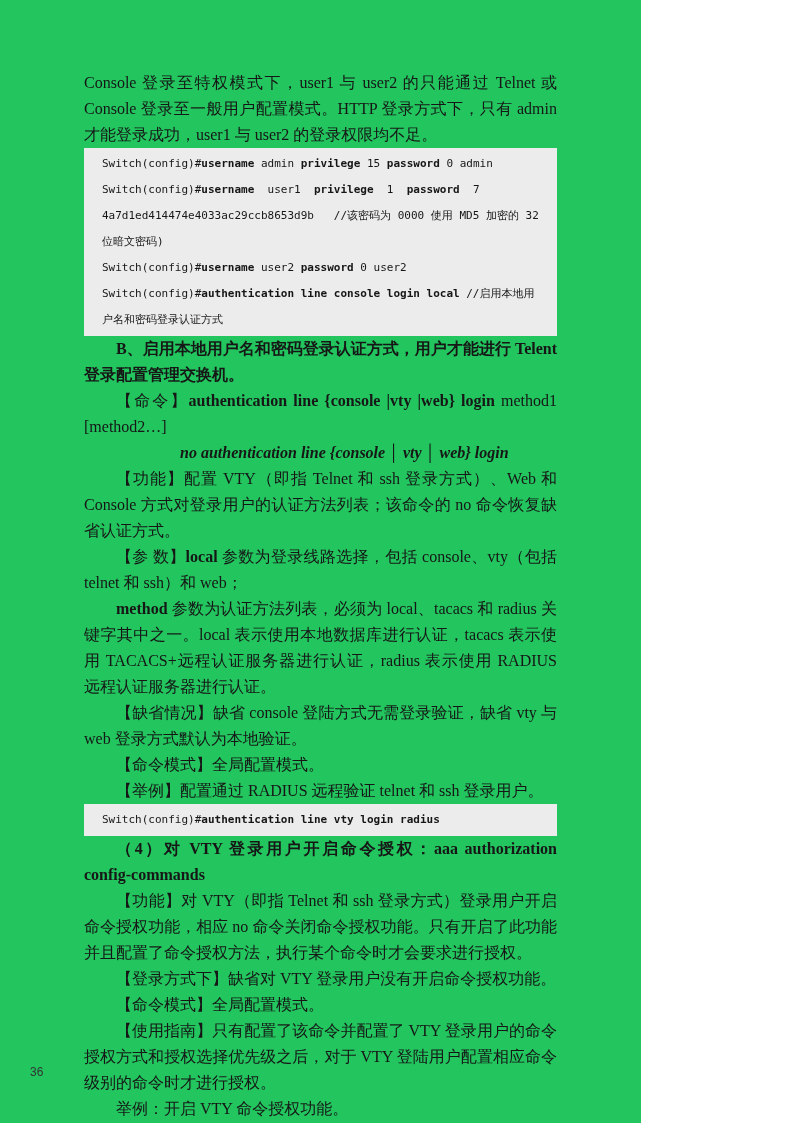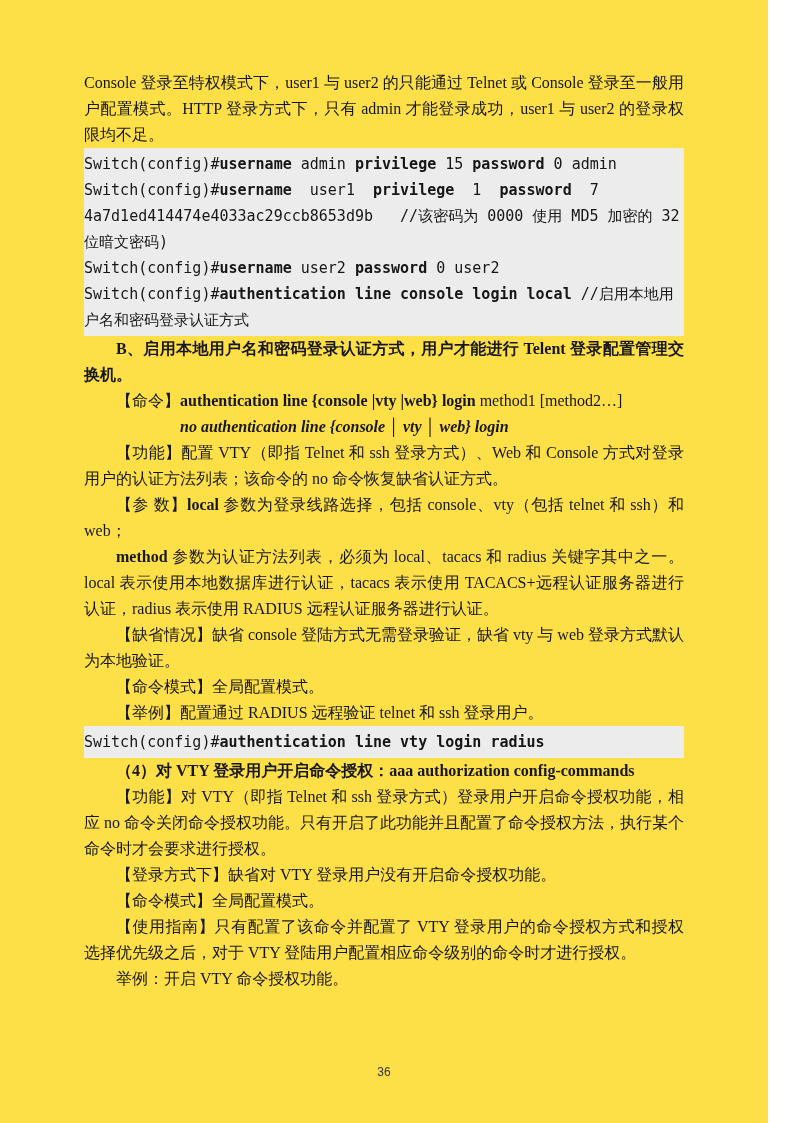--- a/index.html
+++ b/index.html
@@ -1,54 +1,55 @@
 <!DOCTYPE html>
 <html lang="zh"><head>
 <meta charset="utf-8">
 <style>
   html, body { margin: 0; padding: 0; background: #ffffff; }
   .page {
     position: relative;
-    width: 768px;
+    width: 641px;
     height: 1123px;
-    background: #fde047;
+    background: #22c55e;
     overflow: hidden;
     font-family: "Liberation Serif", "DejaVu Serif", serif;
     color: #161616;
   }
   .content {
     padding: 70px 84px 0 84px;
     font-size: 16px;
     line-height: 26px;
     text-align: justify;
   }
   .content > div { margin: 0; }
   .paragraph { }
   .heading { font-weight: bold; }
   .ind-2 { text-indent: 2em; }
   .ind-6 { text-indent: 6em; font-style: italic; }
   .code {
     background: #ececec;
     font-family: "DejaVu Sans Mono", "Liberation Mono", monospace;
-    font-size: 15px;
-    padding: 3px 0;
+    font-size: 11px;
+    padding: 3px 18px;
     margin-left: -6px;
     margin-right: -6px;
   }
   .code-line { white-space: pre-wrap; text-align: left; }
   b { font-weight: bold; }
   .footer {
     position: absolute;
     bottom: 44px;
     left: 0;
     width: 100%;
-    text-align: center;
+    text-align: left;
     font-size: 12px;
     color: #333333;
     font-family: "Liberation Sans", sans-serif;
+    padding-left: 30px;
   }
 </style>
 </head>
 <body>
 
 <div class="page">
   <div class="content">
       <div class="paragraph"><span>Console 登录至特权模式下，user1 与 user2 的只能通过 Telnet 或 Console 登录至一般用户配置模式。HTTP 登录方式下，只有 admin 才能登录成功，user1 与 user2 的登录权限均不足。</span></div>
       <div class="code">
         <div class="code-line"><span>Switch(config)#</span><b>username</b><span> admin </span><b>privilege</b><span> 15 </span><b>password</b><span> 0 admin</span></div>

